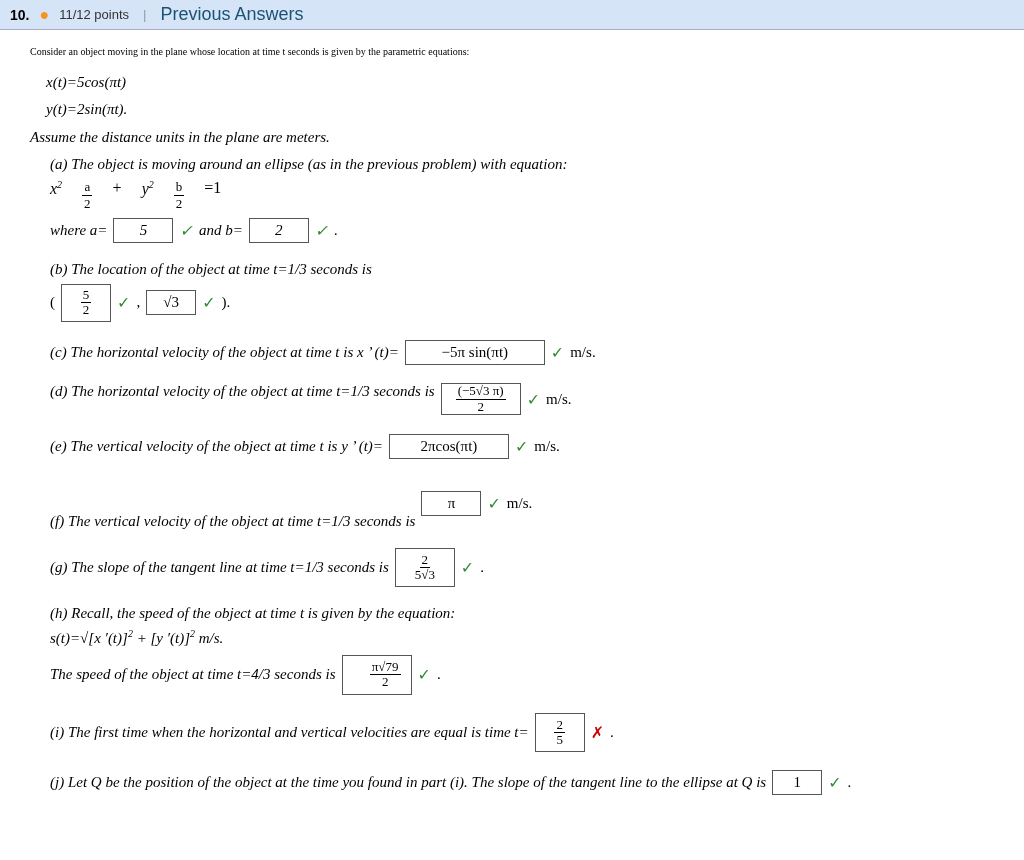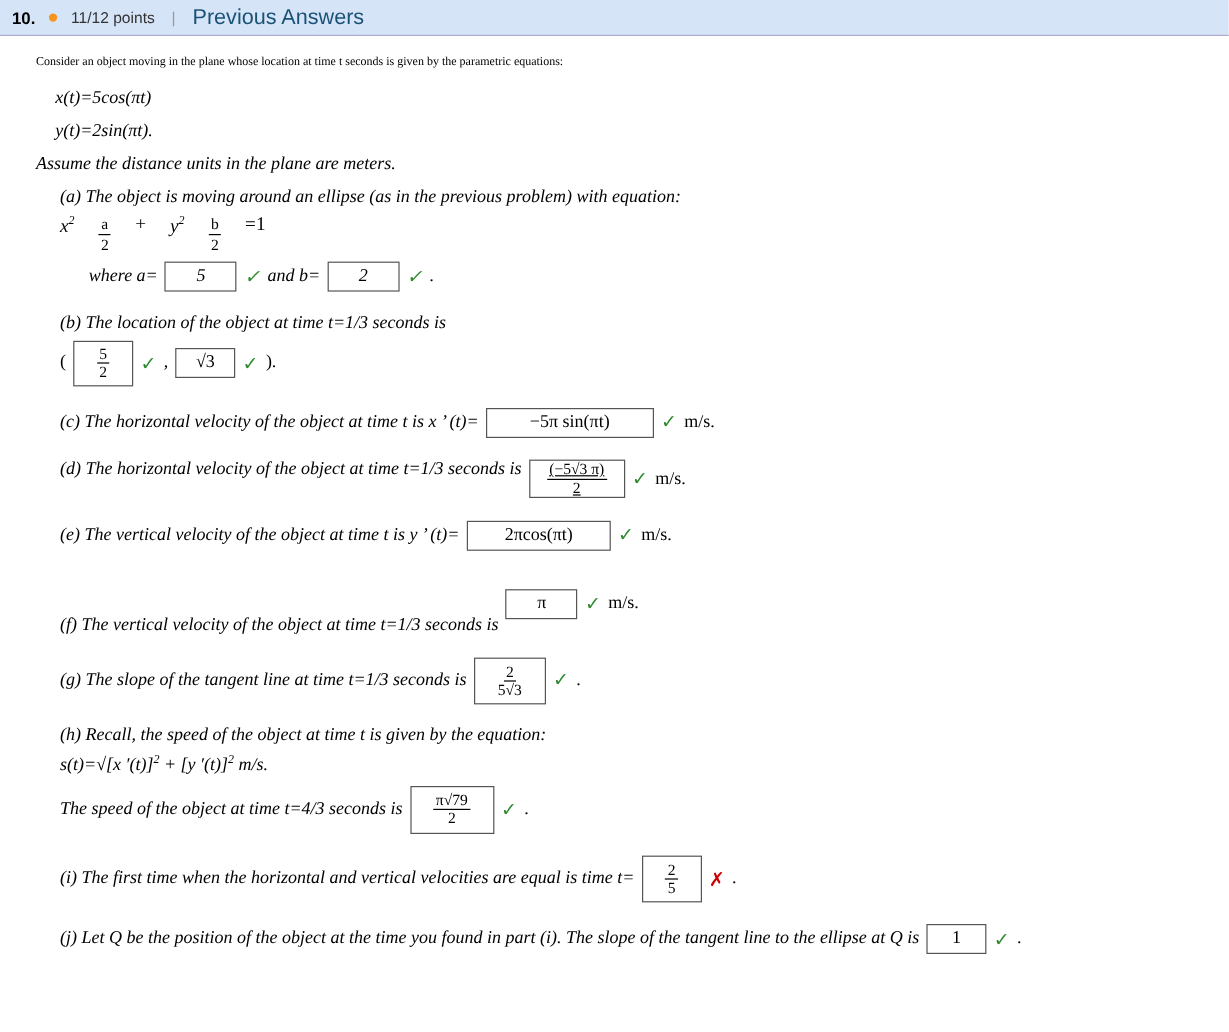--- a/index.html
+++ b/index.html
@@ -171,21 +171,21 @@
       <span style="font-style:italic;">
         <span>y</span><sup>2</sup>
       </span>
       <span style="display:inline-flex; flex-direction:column; align-items:center; font-size:13px; vertical-align:middle;">
         <span style="border-bottom:1px solid #000; padding: 0 2px;">b</span>
         <span style="padding: 0 2px;">2</span>
       </span>
       <span>=1</span>
     </div>
     <div class="where-row indent">
-      <span style="font-style:italic;margin-left:24px;">where a=</span>
+      <span style="font-style:italic;">where a=</span>
       <div class="answer-box">
         <span>5</span>
       </div>
       <span class="check-green">✓</span>
       <span style="font-style:italic;">and b=</span>
       <div class="answer-box">
         <span>2</span>
       </div>
       <span class="check-green">✓</span>
       <span>.</span>
@@ -219,21 +219,21 @@
         <span>−5π sin(πt)</span>
       </div>
       <span class="check-green">✓</span>
       <span>m/s.</span>
     </div>
   </div>
 
   <div class="part">
     <div class="answer-row indent">
       <span class="part-label" style="margin-bottom:16px; font-style:italic;">(d) The horizontal velocity of the object at time t=1/3 seconds is</span>
-      <div class="answer-box" style="min-width:80px; padding: 0 10px; text-decoration: underline;">
+      <div class="answer-box" style="min-width:80px; padding: 0 10px;">
         <span class="fraction">
           <span class="num">(−5√3 π)</span>
           <span class="den">2</span>
         </span>
       </div>
       <span class="check-green">✓</span>
       <span>m/s.</span>
     </div>
   </div>
 
@@ -275,21 +275,21 @@
 
   <div class="part">
     <span class="part-label indent">(h) Recall, the speed of the object at time t is given by the equation:</span>
     <div class="indent" style="font-style:italic; margin-bottom:8px; font-size:15px;">
       <span>s(t)=√[x ′(t)]</span><sup>2</sup>
       <span> + [y ′(t)]</span><sup>2</sup>
       <span> m/s.</span>
     </div>
     <div class="answer-row indent">
       <span style="font-style:italic;">The speed of the object at time t=4/3 seconds is</span>
-      <div class="answer-box" style="min-width:70px; padding:4px 10px;">
+      <div class="answer-box" style="min-width:70px; padding:4px 10px;justify-content:flex-end;">
         <span class="fraction">
           <span class="num">π√79</span>
           <span class="den">2</span>
         </span>
       </div>
       <span class="check-green">✓</span>
       <span>.</span>
     </div>
   </div>
 

